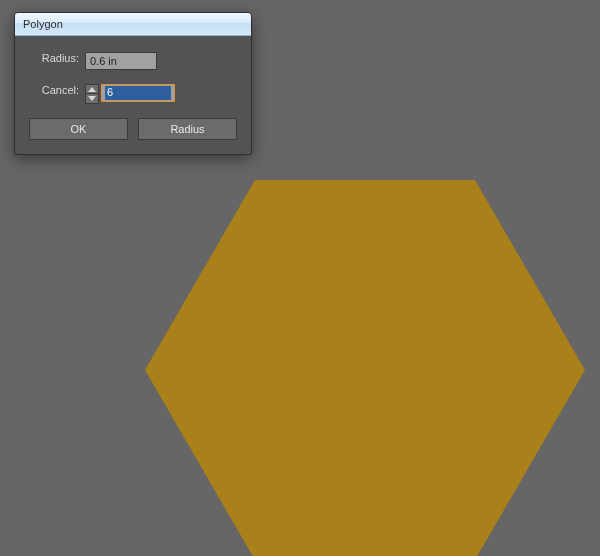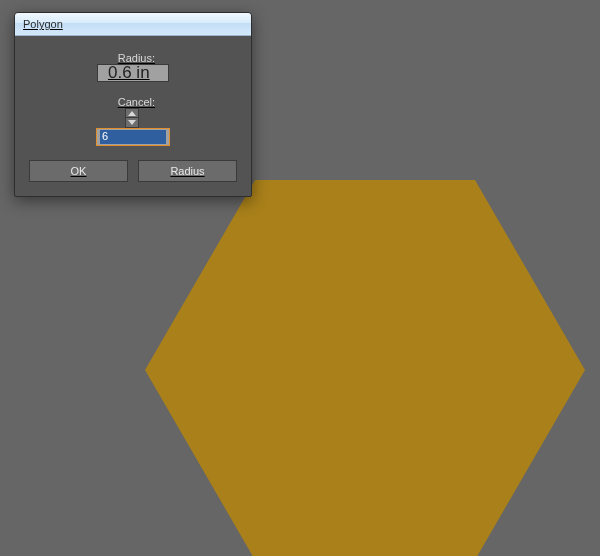--- a/index.html
+++ b/index.html
@@ -31,63 +31,61 @@
   .dialog {
     position: absolute;
     left: 14px;
     top: 12px;
     width: 236px;
     border: 1px solid #2e2e2e;
     border-radius: 4px 4px 2px 2px;
     box-shadow: 0 4px 16px rgba(0,0,0,.45);
     background: #535353;
     overflow: hidden;
-    text-decoration: underline;
   }
 
   .titlebar {
     height: 22px;
     display: flex;
     align-items: center;
     padding: 0 8px;
     color: #2a2a2a;
     background: linear-gradient(#f0f8ff, #d9ecfb 45%, #c4def6 46%, #d4e9fb);
     border-bottom: 1px solid #9db6cf;
     font-size: 11px;
   }
 
   .body {
     padding: 16px 14px 14px 14px;
     color: #d8d8d8;
   }
 
   .row {
     display: flex;
-    align-items: center;
+    align-items: flex-start;
     margin-bottom: 14px;
-    flex-direction: column;
   }
   .row .lbl {
     width: 50px;
     text-align: right;
     padding-right: 6px;
     color: #d8d8d8;
   }
 
   .txt {
     height: 18px;
     line-height: 18px;
-    padding: 0 10px;
+    padding: 0 4px;
     width: 72px;
     background: #a1a1a1;
     color: #1e1e1e;
     border: 1px solid #3a3a3a;
     box-sizing: border-box;
     font-family: inherit;
-    font-size: 17px;
+    font-size: 11px;
   }
   .txt.focus {
     border: 1px solid #e08f2c;
     background: #a1a1a1;
     color: #1e1e1e;
   }
 
   .stepper {
     display: flex;
     flex-direction: column;

